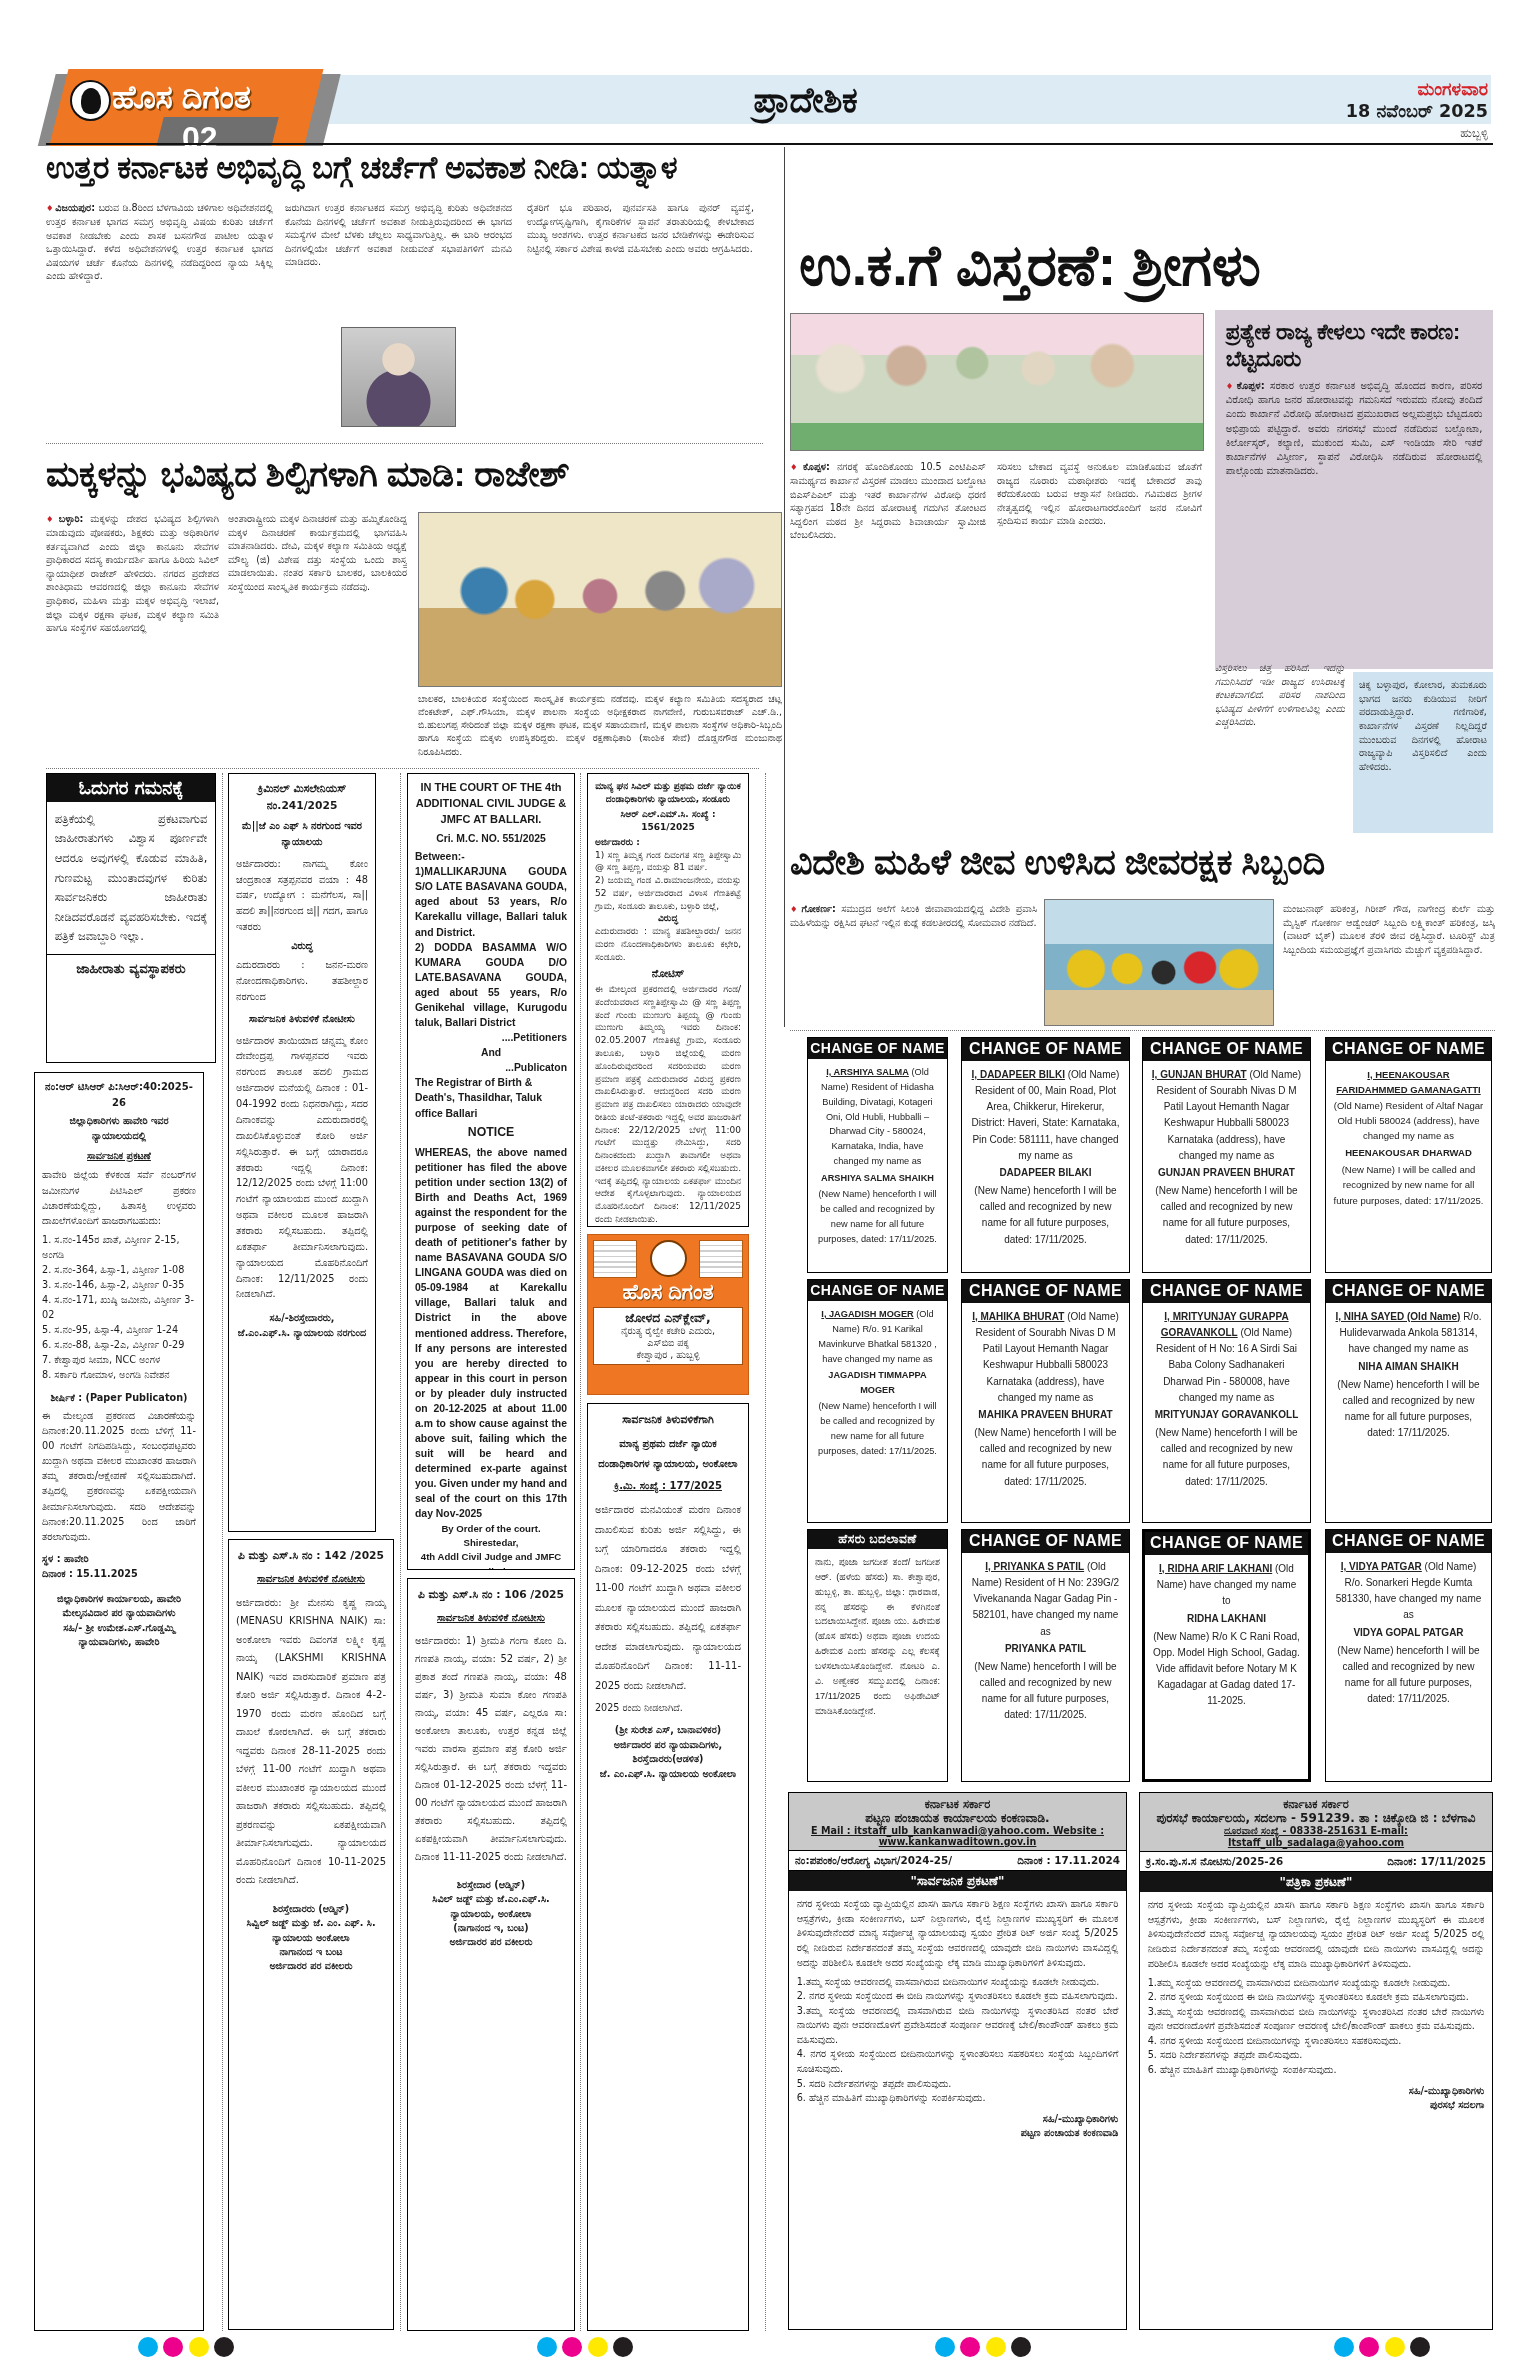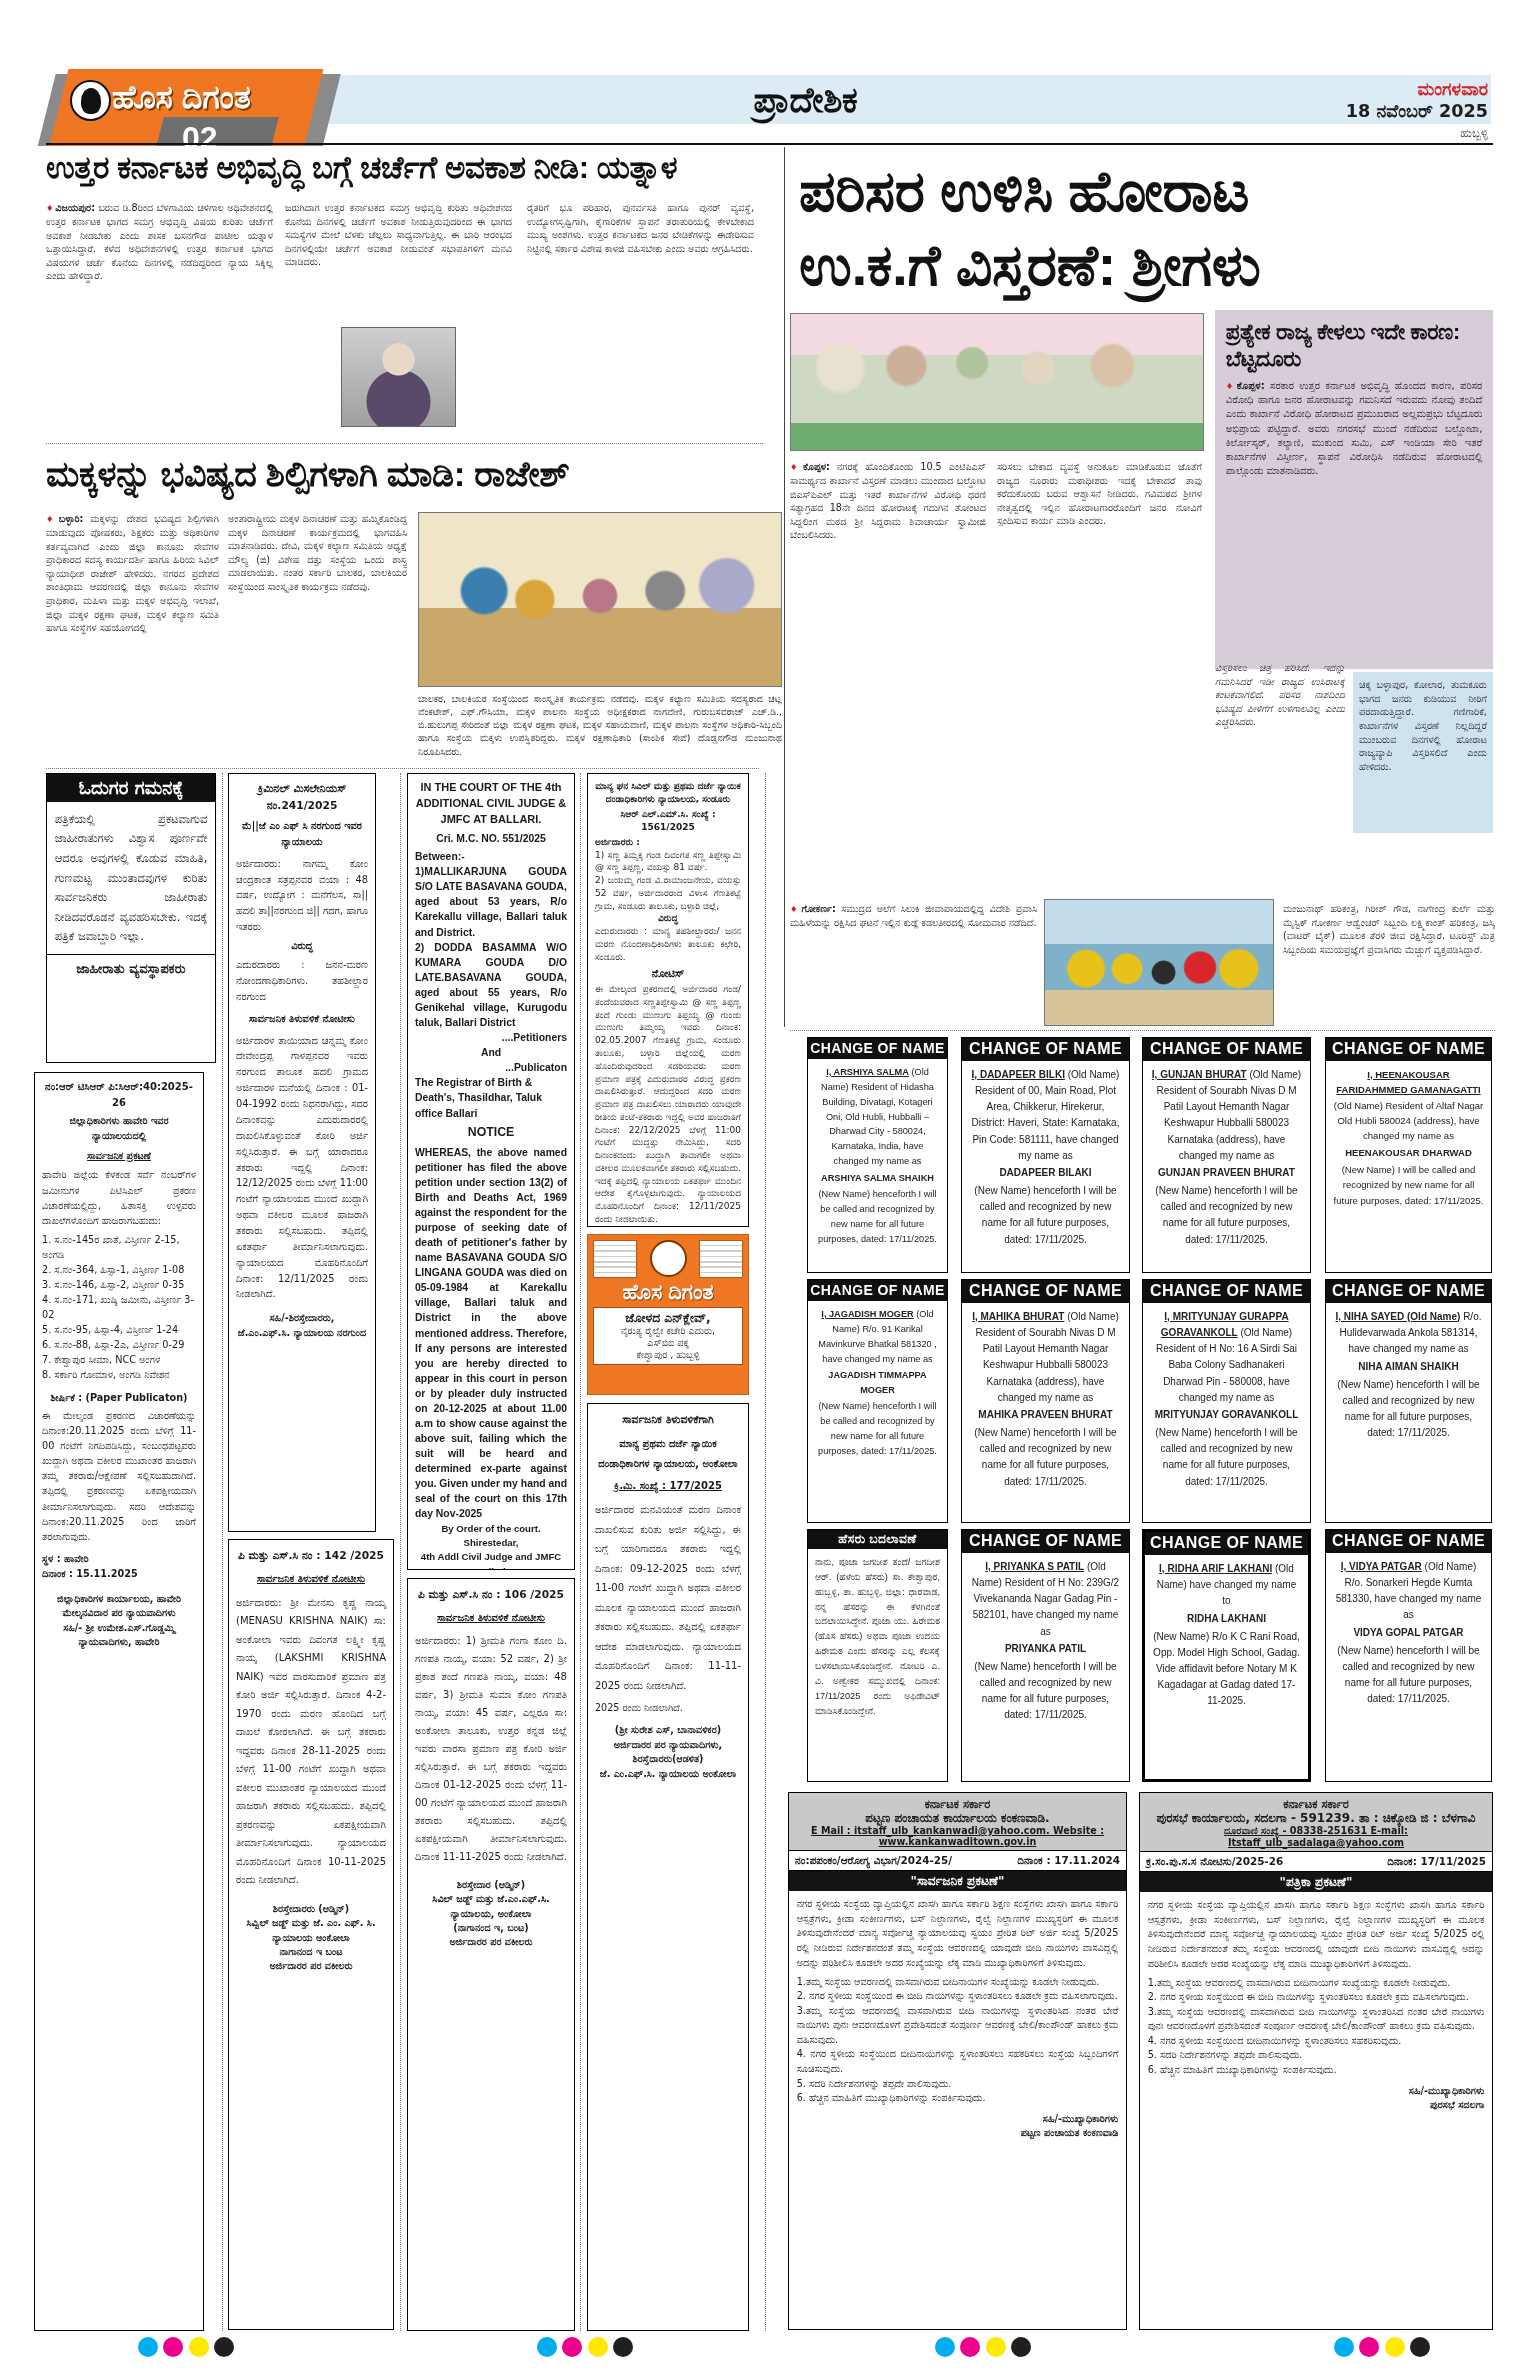--- a/index.html
+++ b/index.html
@@ -86,21 +86,20 @@
       radial-gradient(circle at 18% 45%, #3b7fae 0 7%, transparent 8%),
       radial-gradient(circle at 32% 50%, #d8a43c 0 7%, transparent 8%),
       radial-gradient(circle at 50% 48%, #b87888 0 8%, transparent 9%),
       radial-gradient(circle at 68% 45%, #888 0 7%, transparent 8%),
       radial-gradient(circle at 85% 42%, #a9a9c9 0 8%, transparent 9%),
       linear-gradient(180deg,#efe6c8 0 55%, #caa86a 55% 100%);"></div>
   <div class="b cap just" style="left:418px;top:692px;width:364px;height:74px;">ಬಾಲಕರ, ಬಾಲಕಿಯರ ಸಂಸ್ಥೆಯಿಂದ ಸಾಂಸ್ಕೃತಿಕ ಕಾರ್ಯಕ್ರಮ ನಡೆದವು. ಮಕ್ಕಳ ಕಲ್ಯಾಣ ಸಮಿತಿಯ ಸದಸ್ಯರಾದ ಚಟ್ಲ ವೆಂಕಟೇಶ್, ಎಫ್.ಗೌಸಿಯಾ, ಮಕ್ಕಳ ಪಾಲನಾ ಸಂಸ್ಥೆಯ ಅಧೀಕ್ಷಕರಾದ ನಾಗವೇಣಿ, ಗುರುಬಸವರಾಜ್ ಎಚ್.ಡಿ., ಬಿ.ಹುಲುಗಪ್ಪ ಸೇರಿದಂತೆ ಜಿಲ್ಲಾ ಮಕ್ಕಳ ರಕ್ಷಣಾ ಘಟಕ, ಮಕ್ಕಳ ಸಹಾಯವಾಣಿ, ಮಕ್ಕಳ ಪಾಲನಾ ಸಂಸ್ಥೆಗಳ ಅಧಿಕಾರಿ-ಸಿಬ್ಬಂದಿ ಹಾಗೂ ಸಂಸ್ಥೆಯ ಮಕ್ಕಳು ಉಪಸ್ಥಿತರಿದ್ದರು. ಮಕ್ಕಳ ರಕ್ಷಣಾಧಿಕಾರಿ (ಸಾಂಶಿಕ ಸೇವೆ) ದೊಡ್ಡನಗೌಡ ಮಂಜುನಾಥ ನಿರೂಪಿಸಿದರು.</div>
 
   <div class="b sol-v" style="left:784px;top:147px;width:0;height:880px;"></div>
 
-  <div class="b hl" style="left:799px;top:158px;width:690px;height:71px;font-size:57px;">ಪರಿಸರ ಉಳಿಸಿ ಹೋರಾಟ</div>
   <div class="b hl" style="left:799px;top:232px;width:690px;height:71px;font-size:57px;">ಉ.ಕ.ಗೆ ವಿಸ್ತರಣೆ: ಶ್ರೀಗಳು</div>
   <div class="b" style="left:790px;top:313px;width:414px;height:138px;border:0.8px solid #777;background:
       radial-gradient(circle at 12% 40%, #e8e0d0 0 6%, transparent 7%),
       radial-gradient(circle at 28% 38%, #cdb09a 0 6%, transparent 7%),
       radial-gradient(circle at 44% 36%, #b0c4a0 0 6%, transparent 7%),
       radial-gradient(circle at 60% 40%, #e0d6c2 0 6%, transparent 7%),
       radial-gradient(circle at 78% 38%, #d9c2a8 0 6%, transparent 7%),
       linear-gradient(180deg,#f3d9e2 0 30%, #cfd8c2 30% 80%, #6fae6f 80% 100%);"></div>
   <div class="b kbody just" style="left:790px;top:460px;width:196px;height:373px;">
     <span class="dia">♦</span><span class="dl">ಕೊಪ್ಪಳ:</span>
@@ -110,20 +109,21 @@
   <div class="b" style="left:1215px;top:310px;width:278px;height:359px;background:#d7cdd9;padding:9.2px 10.7px;">
     <div class="hl" style="font-size:21.5px;line-height:1.25;margin-bottom:6.1px;">ಪ್ರತ್ಯೇಕ ರಾಜ್ಯ ಕೇಳಲು ಇದೇ ಕಾರಣ: ಬೆಟ್ಟದೂರು</div>
     <div class="kbody just" style="font-size:10px;">
       <span class="dia">♦</span><span class="dl">ಕೊಪ್ಪಳ:</span>
       <span>ಸರಕಾರ ಉತ್ತರ ಕರ್ನಾಟಕ ಅಭಿವೃದ್ಧಿ ಹೊಂದದ ಕಾರಣ, ಪರಿಸರ ವಿರೋಧಿ ಹಾಗೂ ಜನರ ಹೋರಾಟವನ್ನು ಗಮನಿಸದೆ ಇರುವದು ನೋವು ತಂದಿದೆ ಎಂದು ಕಾರ್ಖಾನೆ ವಿರೋಧಿ ಹೋರಾಟದ ಪ್ರಮುಖರಾದ ಅಲ್ಲಮಪ್ರಭು ಬೆಟ್ಟದೂರು ಅಭಿಪ್ರಾಯ ಪಟ್ಟಿದ್ದಾರೆ. ಅವರು ನಗರಸಭೆ ಮುಂದೆ ನಡೆದಿರುವ ಬಲ್ಡೋಟಾ, ಕಿರ್ಲೋಸ್ಕರ್, ಕಲ್ಯಾಣಿ, ಮುಕುಂದ ಸುಮಿ, ಎಸ್ ಇಂಡಿಯಾ ಸೇರಿ ಇತರೆ ಕಾರ್ಖಾನೆಗಳ ವಿಸ್ತೀರ್ಣ, ಸ್ಥಾಪನೆ ವಿರೋಧಿಸಿ ನಡೆದಿರುವ ಹೋರಾಟದಲ್ಲಿ ಪಾಲ್ಗೊಂಡು ಮಾತನಾಡಿದರು.</span>
     </div>
   </div>
   <div class="b kbody just" style="left:1215px;top:661px;width:130px;height:156px;font-style:italic;">ವಿಸ್ತರಿಸಲು ಚಿತ್ತ ಹರಿಸಿದೆ. ಇದನ್ನು ಗಮನಿಸಿದರೆ ಇಡೀ ರಾಜ್ಯದ ಉಸಿರಾಟಕ್ಕೆ ಕಂಟಕವಾಗಲಿದೆ. ಪರಿಸರ ನಾಶದಿಂದ ಭವಿಷ್ಯದ ಪೀಳಿಗೆಗೆ ಉಳಿಗಾಲವಿಲ್ಲ ಎಂದು ಎಚ್ಚರಿಸಿದರು.</div>
   <div class="b kbody just" style="left:1353px;top:672px;width:140px;height:161px;background:#cfe2ef;padding:6.1px;">ಚಿಕ್ಕ ಬಳ್ಳಾಪುರ, ಕೋಲಾರ, ತುಮಕೂರು ಭಾಗದ ಜನರು ಕುಡಿಯುವ ನೀರಿಗೆ ಪರದಾಡುತ್ತಿದ್ದಾರೆ. ಗಣಿಗಾರಿಕೆ, ಕಾರ್ಖಾನೆಗಳ ವಿಸ್ತರಣೆ ನಿಲ್ಲದಿದ್ದರೆ ಮುಂಬರುವ ದಿನಗಳಲ್ಲಿ ಹೋರಾಟ ರಾಜ್ಯವ್ಯಾಪಿ ವಿಸ್ತರಿಸಲಿದೆ ಎಂದು ಹೇಳಿದರು.</div>
 
+  <div class="b hl" style="left:790px;top:842px;width:705px;height:48px;font-size:35px;white-space:nowrap;">ವಿದೇಶಿ ಮಹಿಳೆ ಜೀವ ಉಳಿಸಿದ ಜೀವರಕ್ಷಕ ಸಿಬ್ಬಂದಿ</div>
   <div class="b kbody just" style="left:790px;top:902px;width:247px;height:124px;">
     <span class="dia">♦</span><span class="dl">ಗೋಕರ್ಣ:</span>
     <span>ಸಮುದ್ರದ ಅಲೆಗೆ ಸಿಲುಕಿ ಜೀವಾಪಾಯದಲ್ಲಿದ್ದ ವಿದೇಶಿ ಪ್ರವಾಸಿ ಮಹಿಳೆಯನ್ನು ರಕ್ಷಿಸಿದ ಘಟನೆ ಇಲ್ಲಿನ ಕುಡ್ಲೆ ಕಡಲತೀರದಲ್ಲಿ ಸೋಮವಾರ ನಡೆದಿದೆ.</span>
   </div>
   <div class="b" style="left:1044px;top:899px;width:230px;height:127px;border:0.8px solid #777;background:
       radial-gradient(circle at 18% 55%, #e6c21a 0 9%, transparent 10%),
       radial-gradient(circle at 36% 55%, #e6c21a 0 9%, transparent 10%),
       radial-gradient(circle at 52% 58%, #2b2b2b 0 8%, transparent 9%),
       radial-gradient(circle at 68% 54%, #d8262b 0 9%, transparent 10%),
       radial-gradient(circle at 85% 55%, #e6c21a 0 9%, transparent 10%),

